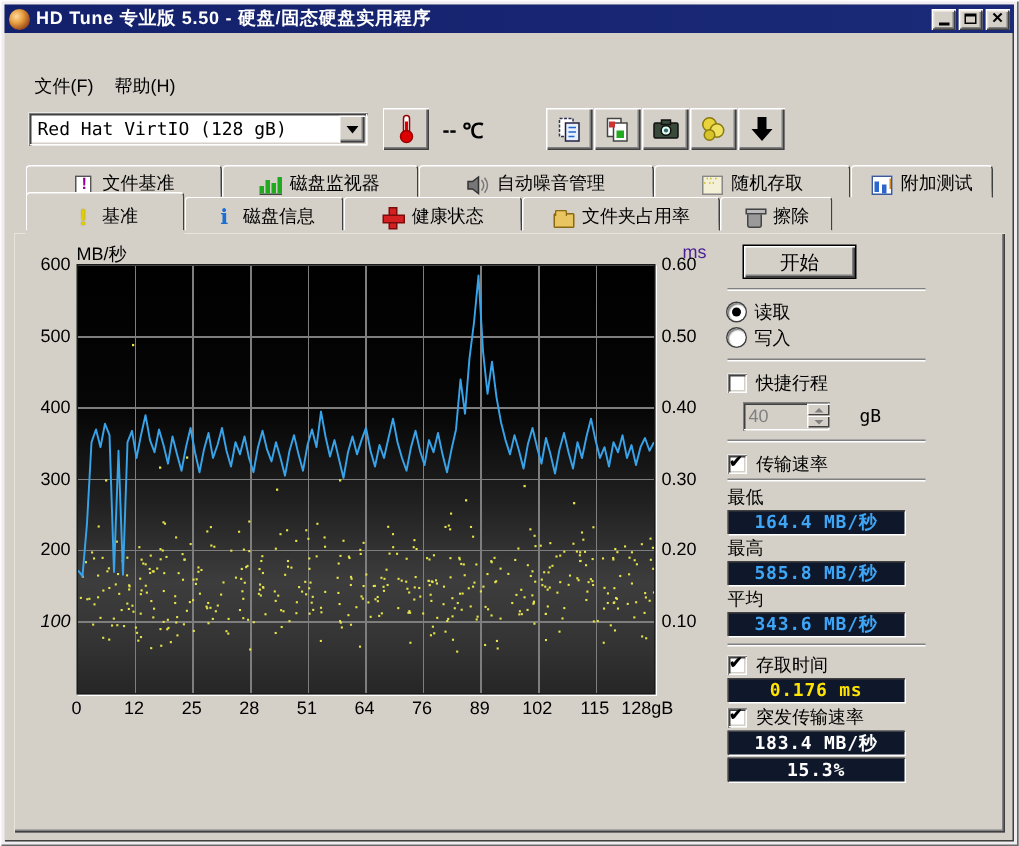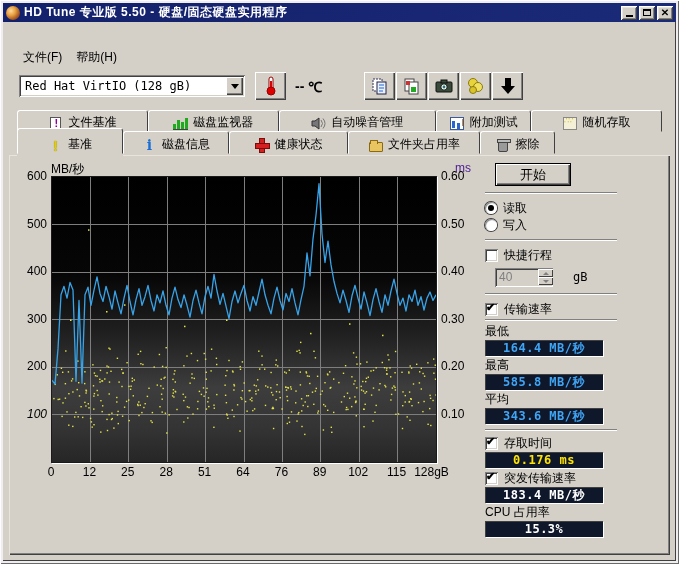--- a/index.html
+++ b/index.html
@@ -240,31 +240,31 @@
           </div>
           <div class="tab" style="width: 159px;">
             <span class="tab-icon">
               <svg width="15" height="13" viewBox="0 0 15 13">
                 <polygon points="1,4 4,4 8,1 8,12 4,9 1,9" fill="#777" stroke="#333"></polygon>
                 <path d="M10 3 q3 3.5 0 7 M12 1.5 q4 5 0 10" stroke="#777" fill="none"></path>
               </svg>
             </span>
             <span>自动噪音管理</span>
           </div>
+          <div class="tab" style="width: 132px;">
+            <span class="tab-icon">
+              <span class="ic-dots"></span>
+            </span>
+            <span>随机存取</span>
+          </div>
           <div class="tab" style="width: 96px;">
             <span class="tab-icon">
               <span class="ic-chart"></span>
             </span>
             <span>附加测试</span>
-          </div>
-          <div class="tab" style="width: 132px;">
-            <span class="tab-icon">
-              <span class="ic-dots"></span>
-            </span>
-            <span>随机存取</span>
           </div>
         </div>
       <div class="tab-row row-front" id="tabs-front">
           <div class="tab active" style="width: 106px;">
             <span class="tab-icon">
               <span class="ic-bang">!</span>
             </span>
             <span>基准</span>
           </div>
           <div class="tab" style="width: 106px;">
@@ -848,19 +848,18 @@
           <span>存取时间</span>
         </div>
         <div class="lcd yellow">0.176 ms</div>
 
         <div class="ctl-row">
           <span class="checkbox on"></span>
           <span>突发传输速率</span>
         </div>
         <div class="lcd white">183.4 MB/秒</div>
 
-        <div class="stat-label">CPU 占用率</div>
         <div class="lcd white">15.3%</div>
       </div>
     </div>
 
   </div>
 </div>
 
 </body></html>

